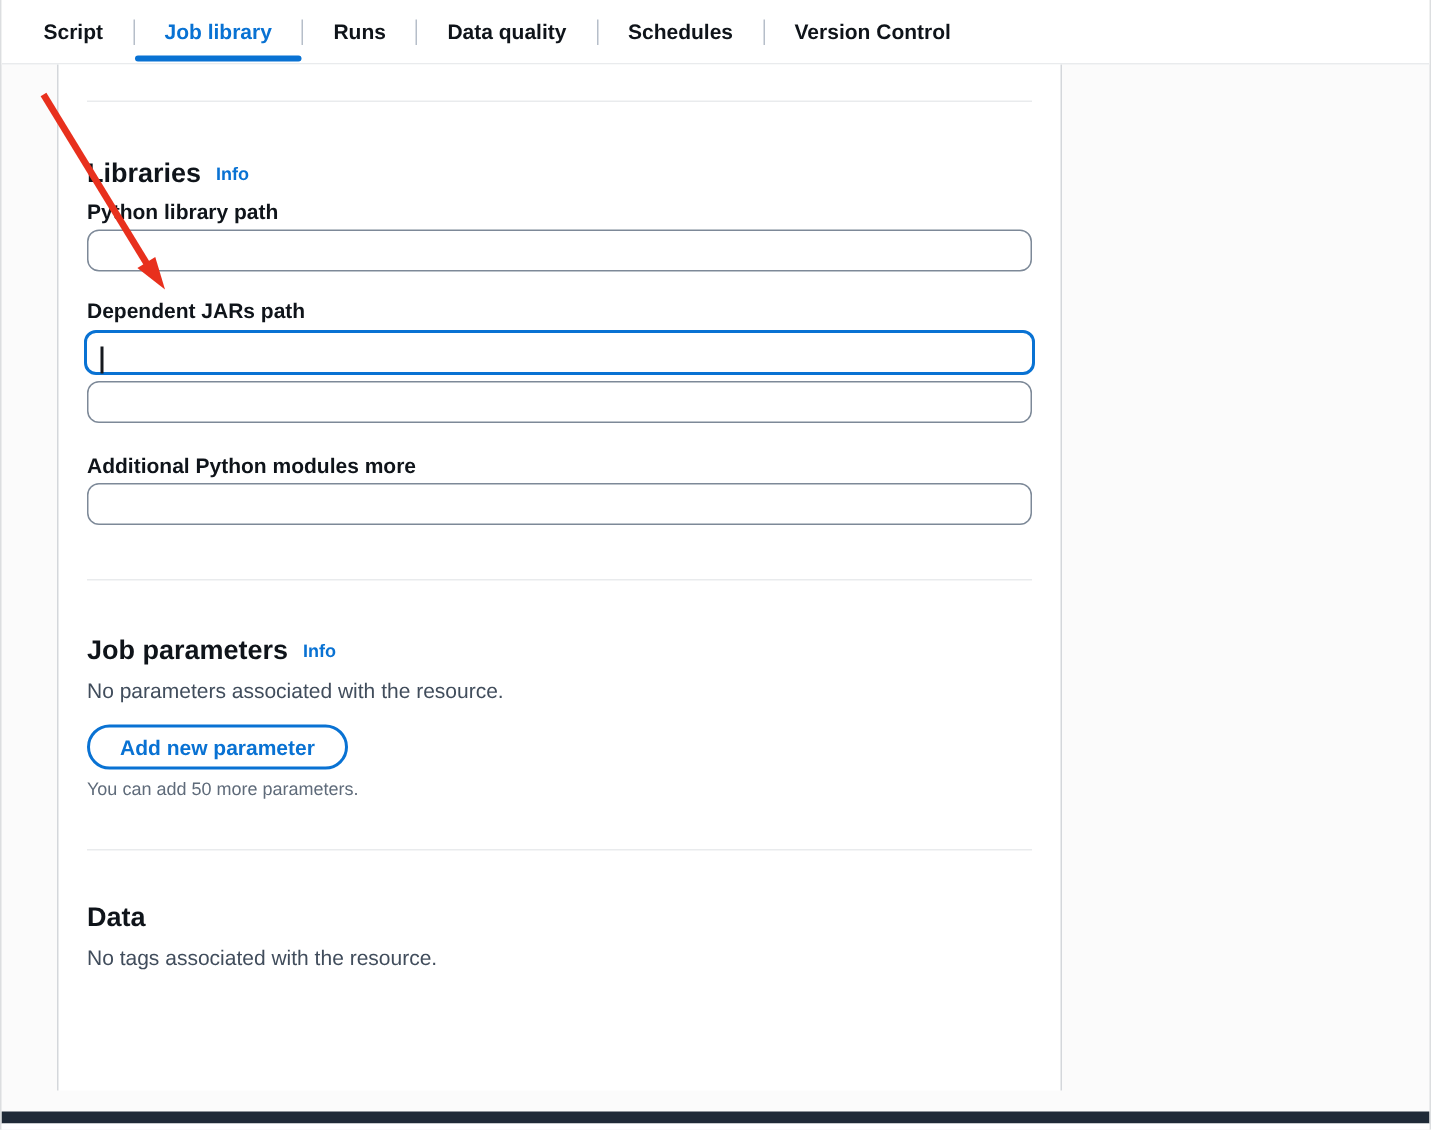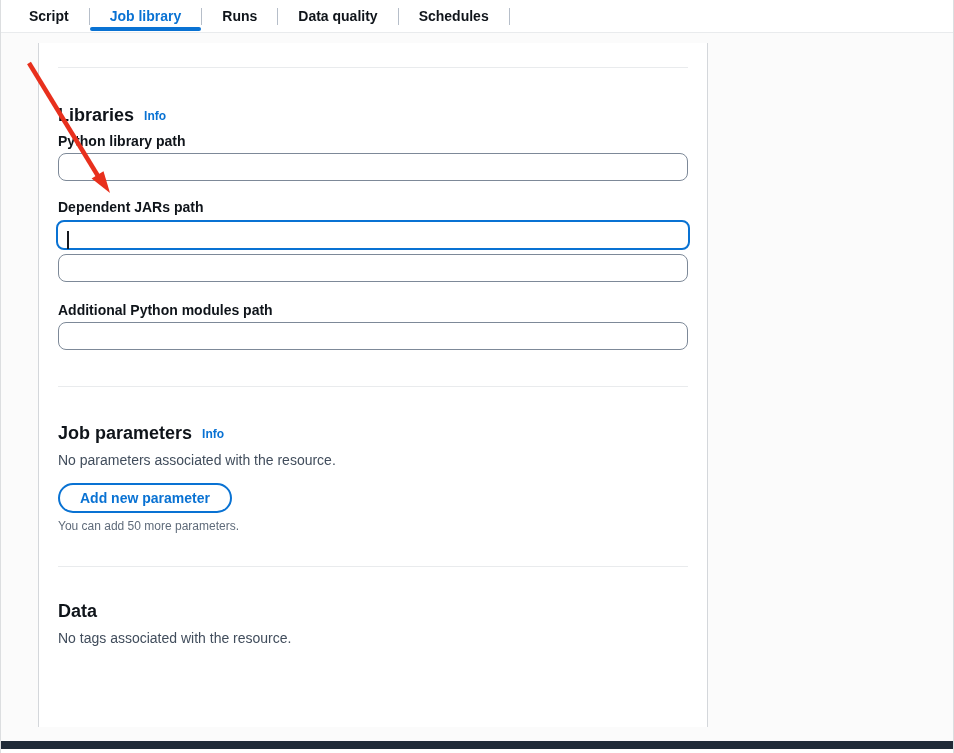--- a/index.html
+++ b/index.html
@@ -14,21 +14,21 @@
   }
   *{margin:0;padding:0;box-sizing:border-box;}
   body{background:#e9e9e9;font-family:"Liberation Sans",sans-serif;}
   .screen{
     position:relative;width:954px;height:753px;margin:0 auto;
     background:#fbfbfb;overflow:hidden;
     border-left:1px solid #dcdee0;border-right:1px solid #dcdee0;
   }
   
   .tabbar{
-    position:absolute;top:0;left:0;width:100%;height:33px;
+    position:absolute;top:0;left:0;width:100%;height:43px;
     background:#ffffff;border-bottom:1px solid var(--divider);
     display:flex;align-items:stretch;padding-left:8px;
   }
   .tab{
     position:relative;display:flex;align-items:center;
     padding:0 20px;cursor:pointer;
     font-size:14px;font-weight:700;color:var(--heading_text);
   }
   .tab.active{color:var(--accent);}
   .tab.active::after{
@@ -125,20 +125,23 @@
     </div>
     <span class="tab-sep"></span>
     <div class="tab">
       <span>Data quality</span>
     </div>
     <span class="tab-sep"></span>
     <div class="tab">
       <span>Schedules</span>
     </div>
     <span class="tab-sep"></span>
+    <div class="tab">
+      <span>Version Control</span>
+    </div>
   </nav>
 
   <main class="panel">
     <hr class="divider top-divider">
 
     <section>
       <h2 class="section-heading h-libraries">
         <span>Libraries</span><a class="info-link">Info</a>
       </h2>
 
@@ -150,21 +153,21 @@
       <div class="field-label lbl-2">Dependent JARs path</div>
       <div class="input-wrap focused">
         <input class="text-input" type="text" value="" style="">
         <span class="caret"></span>
       </div>
 
       <div class="input-wrap">
         <input class="text-input" type="text" value="" style="">
       </div>
 
-      <div class="field-label lbl-4">Additional Python modules path</div>
+      <div class="field-label lbl-4">Additional Python modules more</div>
       <div class="input-wrap">
         <input class="text-input" type="text" value="" style="">
       </div>
     </section>
 
     <hr class="divider divider-mid1">
 
     <section>
       <h2 class="section-heading h-jobparams">
         <span>Job parameters</span><a class="info-link">Info</a>

